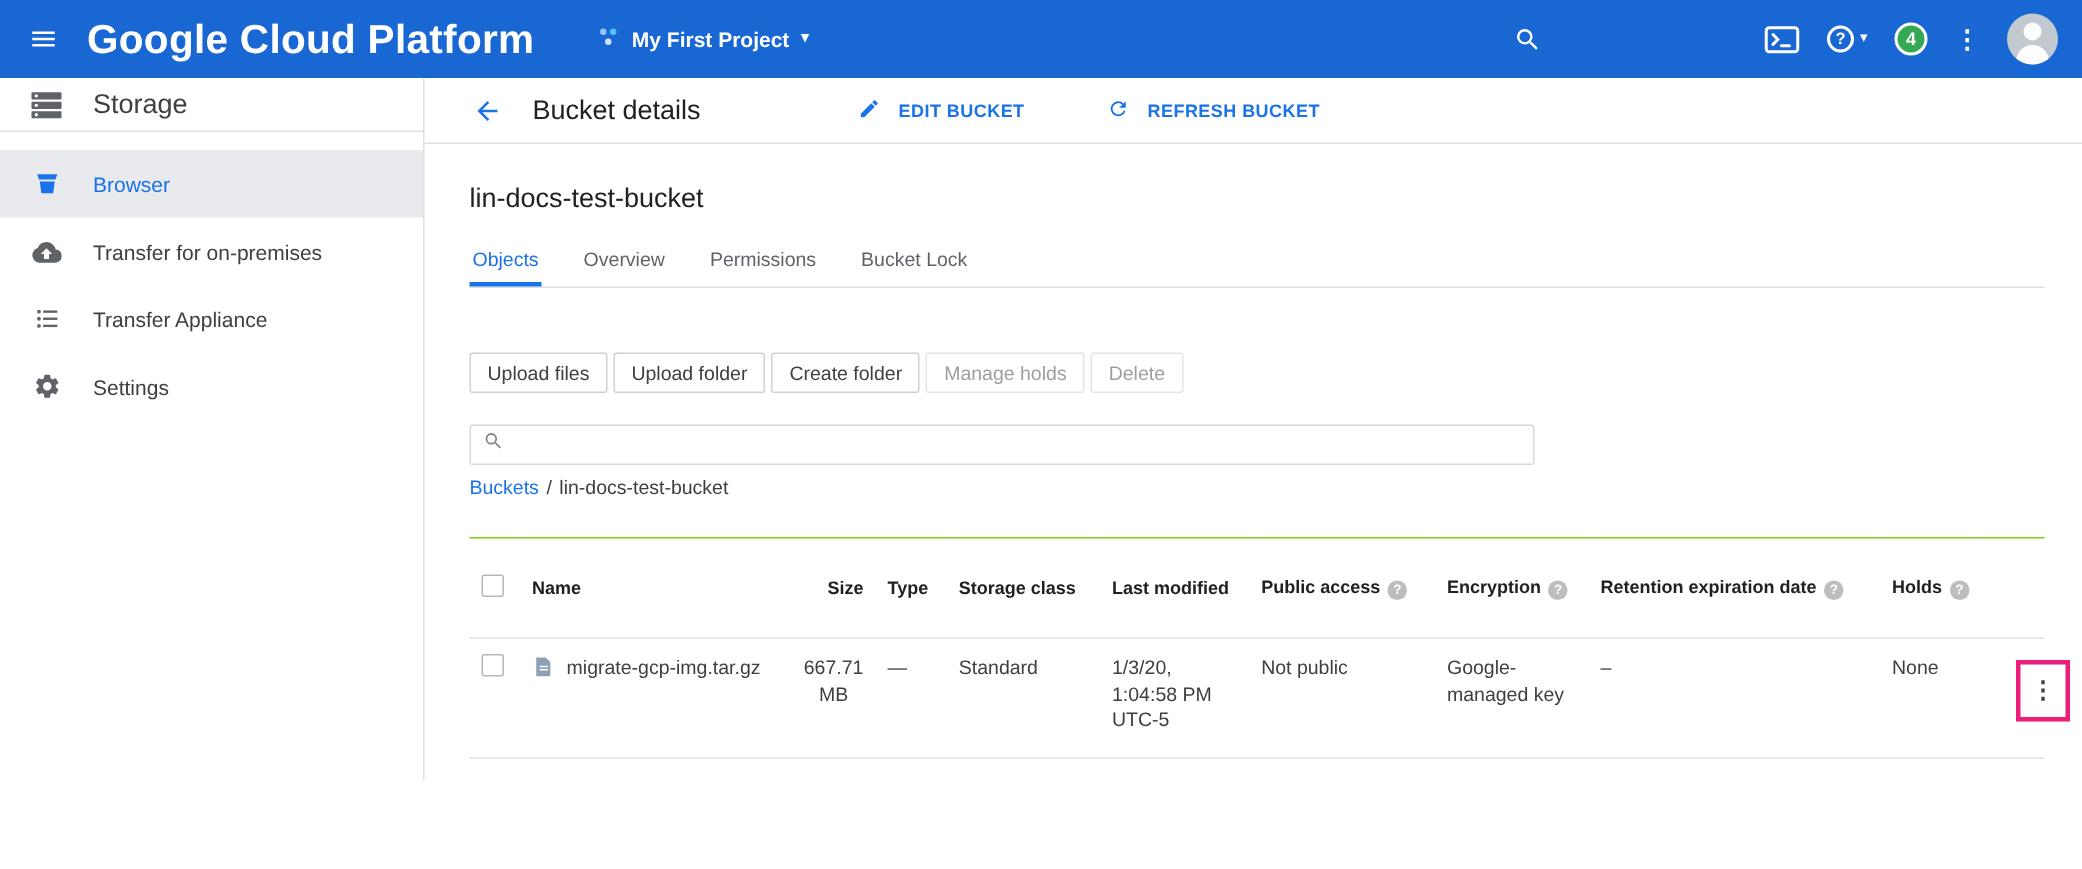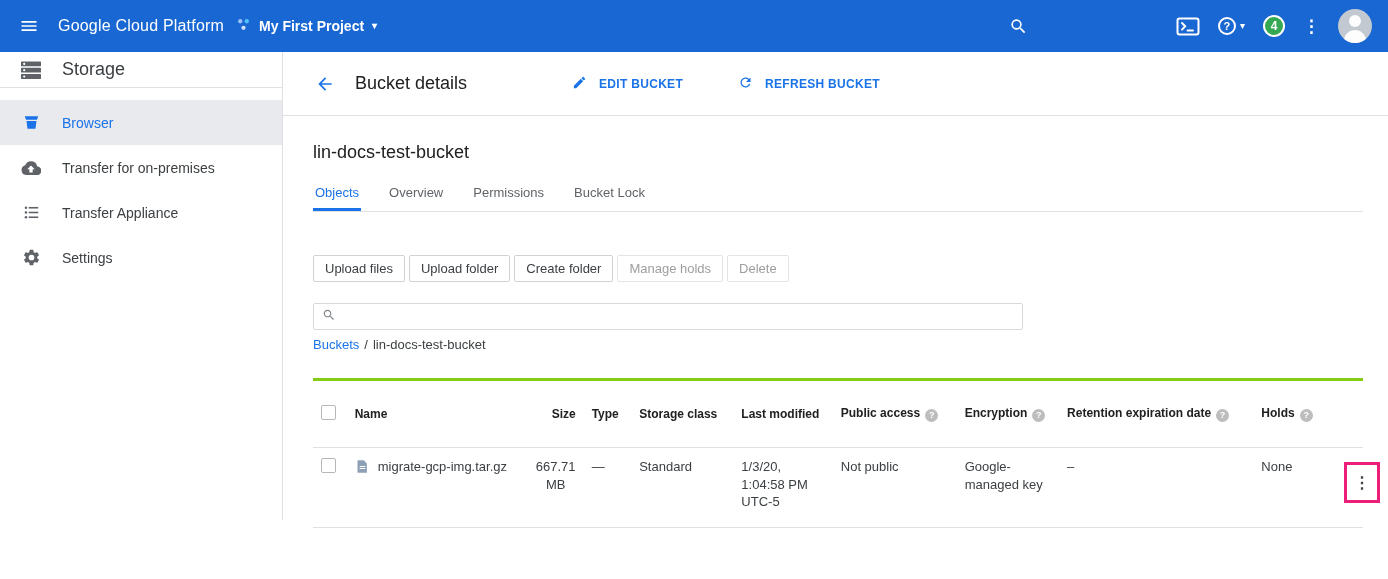--- a/index.html
+++ b/index.html
@@ -2,21 +2,21 @@
 <html><head>
 <meta charset="utf-8">
 <style>
   * { margin:0; padding:0; box-sizing:border-box; }
   html,body { width:1388px; height:579px; background:#fff; overflow:hidden;
               font-family:"Liberation Sans", sans-serif; color:#3c4043; }
 
   
   .topbar { height:52px; background:#1967d2; color:#fff; display:flex; align-items:center; padding:0 16px 0 0; }
   .hamburger { width:58px; display:flex; justify-content:center; align-items:center; cursor:pointer; }
-  .brand { font-size:16px; font-weight:400; letter-spacing:.2px; margin-right:12px; white-space:nowrap; }
+  .brand { font-size:27px; font-weight:700; letter-spacing:.2px; margin-right:42px; white-space:nowrap; }
   .project-sel { display:flex; align-items:center; gap:8px; font-size:14px; font-weight:bold; cursor:pointer; }
   .caret { font-size:10px; line-height:1; }
   .topbar-right { margin-left:auto; display:flex; align-items:center; gap:18px; }
   .tb-icon { display:flex; align-items:center; justify-content:center; cursor:pointer; color:#fff; }
   .search-slot { margin-right:130px; }
   .help-wrap { display:flex; align-items:center; gap:4px; }
   .help-circle { width:18px; height:18px; border:2px solid #fff; border-radius:50%;
                  display:flex; align-items:center; justify-content:center; font-size:11px; font-weight:bold; }
   .badge { width:22px; height:22px; border-radius:50%; background:#34a853; border:2px solid #fff;
            display:flex; align-items:center; justify-content:center; font-size:12px; font-weight:bold; }
@@ -34,21 +34,21 @@
   .side-icon-slot { width:62px; display:flex; justify-content:center; color:#5f6368; }
   .side-title { font-size:18px; color:#3c4043; }
   .side-nav { padding-top:12px; }
   .side-item { height:45px; display:flex; align-items:center; font-size:14px; color:#3c4043; cursor:pointer; }
   .side-item .side-icon-slot { color:#5f6368; }
   .side-item.active { background:#e8eaed; color:#1a73e8; }
   .side-item.active .side-icon-slot { color:#1a73e8; }
 
   
   .main { flex:1; }
-  .main-header { height:64px; border-bottom:1px solid #e0e0e0; display:flex; align-items:center; padding-left:32px; }
+  .main-header { height:44px; border-bottom:1px solid #e0e0e0; display:flex; align-items:center; padding-left:32px; }
   .back-btn { color:#1a73e8; display:flex; align-items:center; cursor:pointer; margin-right:20px; }
   .page-title { font-size:18px; color:#212121; font-weight:400; }
   .hdr-action { display:flex; align-items:center; gap:12px; color:#1a73e8; font-size:12px; font-weight:bold;
                 letter-spacing:.3px; cursor:pointer; white-space:nowrap; }
   .hdr-action.edit { margin-left:105px; }
   .hdr-action.refresh { margin-left:55px; }
 
   .content { padding:26px 25px 0 30px; }
   .bucket-name { font-size:18px; font-weight:400; color:#212121; }
 
@@ -65,21 +65,21 @@
                 display:flex; align-items:center; padding:0 8px; gap:7px; color:#80868b; background:#fff; }
   .filter-box input { border:none; outline:none; flex:1; font-size:13px; color:#3c4043;
                       font-family:"Liberation Sans", sans-serif; }
   .filter-box input::placeholder { color:#80868b; }
 
   .breadcrumb { margin-top:7px; font-size:13px; display:flex; gap:5px; align-items:center; }
   .crumb-link { color:#1a73e8; cursor:pointer; }
   .crumb-sep, .crumb-cur { color:#3c4043; }
 
   table.obj-table { margin-top:26px; border-collapse:collapse; table-layout:fixed; font-size:13px; }
-  .obj-table th { border-top:3px solid #84cc16; border-bottom:1px solid #e0e0e0; text-align:left;
+  .obj-table th { border-top:1px solid #84cc16; border-bottom:1px solid #e0e0e0; text-align:left;
                   font-size:12px; font-weight:bold; color:#212121; padding:24px 8px; white-space:nowrap; }
   .obj-table th.col-size { text-align:right; }
   .obj-table td { vertical-align:top; padding:10px 8px 16px; border-bottom:1px solid #e0e0e0;
                   line-height:1.35; color:#3c4043; }
   .obj-table td.col-size { text-align:center; }
   .cbx { width:15px; height:15px; border:1px solid #b7b7b7; border-radius:2px; display:inline-block;
          background:#fff; cursor:pointer; }
   .help-dot { width:13px; height:13px; border-radius:50%; background:#bdbdbd; color:#fff; font-size:9px;
               font-weight:bold; display:inline-flex; align-items:center; justify-content:center;
               margin-left:5px; vertical-align:-1px; cursor:pointer; }

